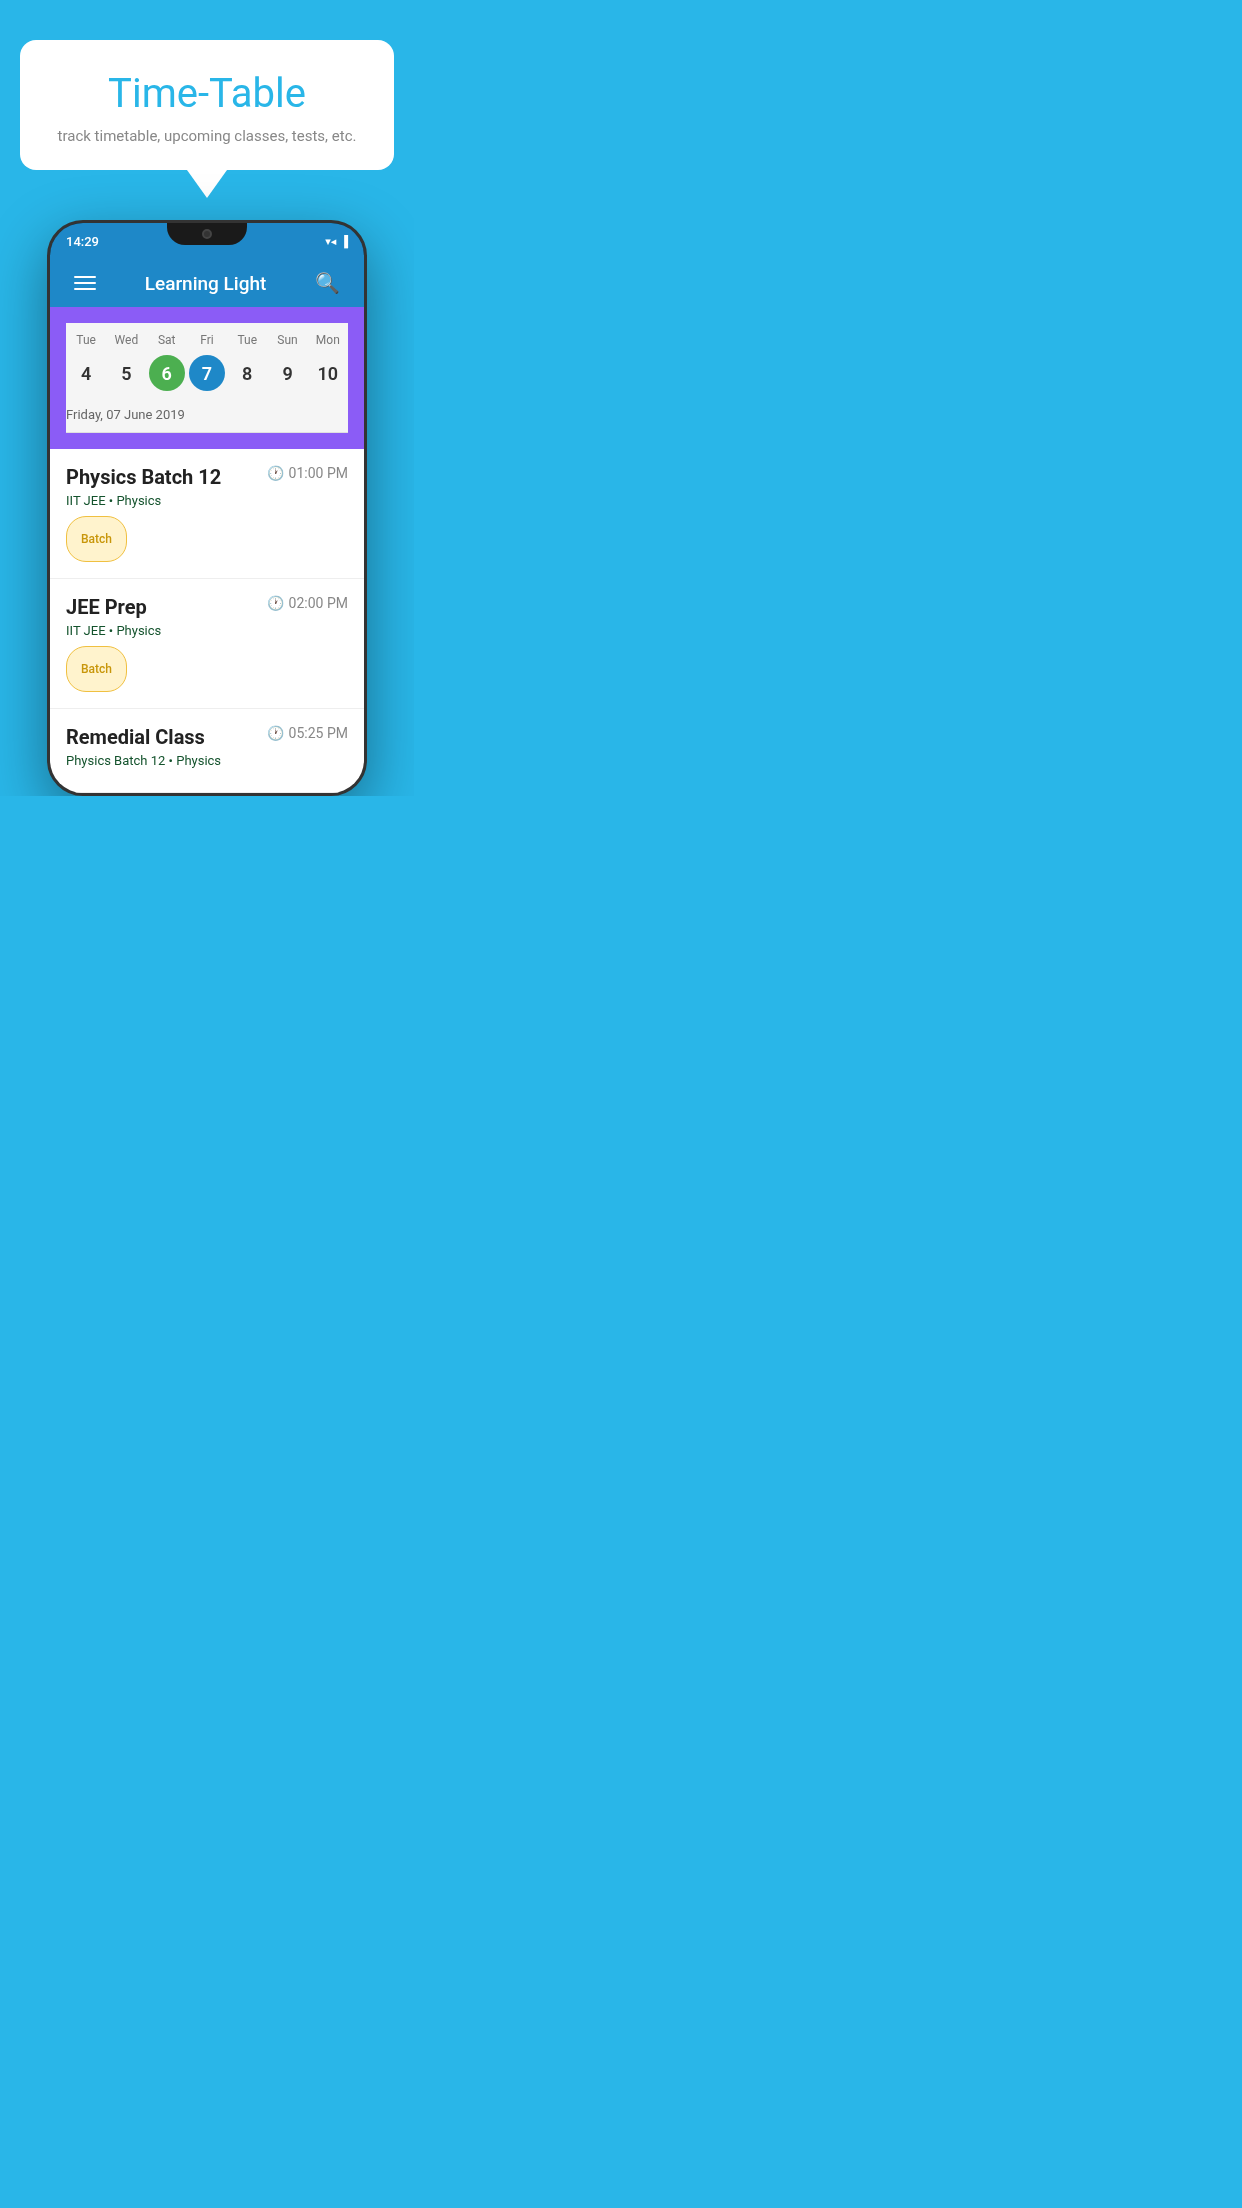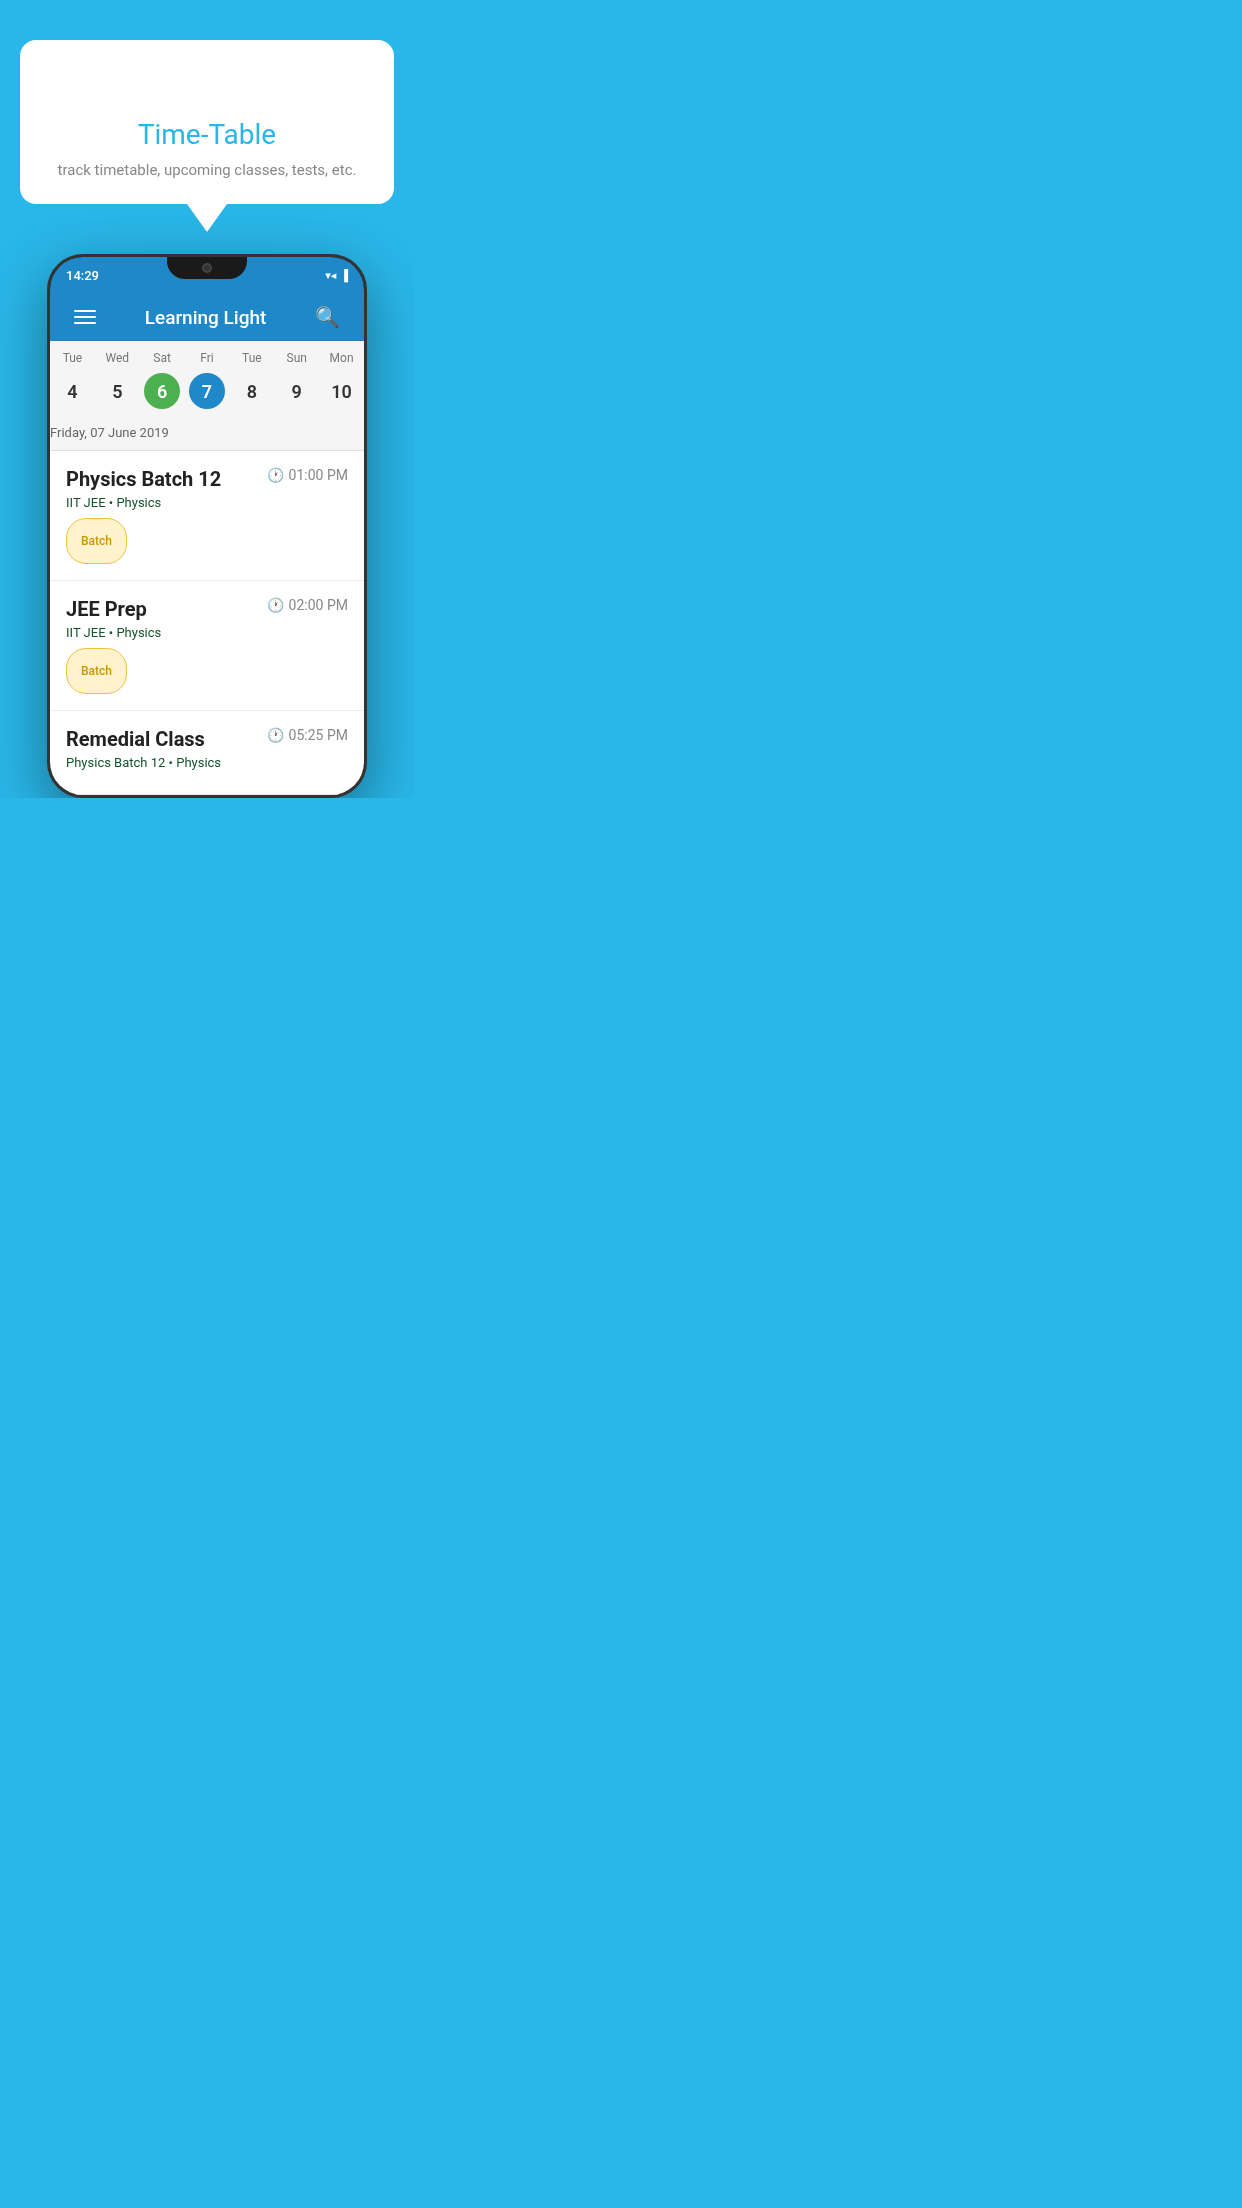--- a/index.html
+++ b/index.html
@@ -33,25 +33,24 @@
       bottom: -28px;
       left: 50%;
       transform: translateX(-50%);
       width: 0;
       height: 0;
       border-left: 20px solid transparent;
       border-right: 20px solid transparent;
       border-top: 28px solid #fff;
     }
     .bubble-title {
-      font-size: 28px;
+      font-size: 40px;
       font-weight: 400;
       color: #29B6E8;
       margin-bottom: 10px;
-      margin-top: 48px;
     }
     .bubble-subtitle {
       font-size: 15px;
       color: #888;
     }
 
     
     .phone-frame {
       width: 100%;
       max-width: 320px;
@@ -135,22 +134,22 @@
       font-weight: 500;
     }
     .search-icon {
       color: #fff;
       font-size: 20px;
       cursor: pointer;
     }
 
     
     .calendar-section {
-      background: #15803d;
-      padding: 0;
+      background: #8b5cf6;
+      padding: 16px;
     }
     .days-header {
       display: flex;
       background: #f5f5f5;
       padding: 10px 0 4px;
     }
     .day-col {
       flex: 1;
       text-align: center;
       font-size: 12px;

